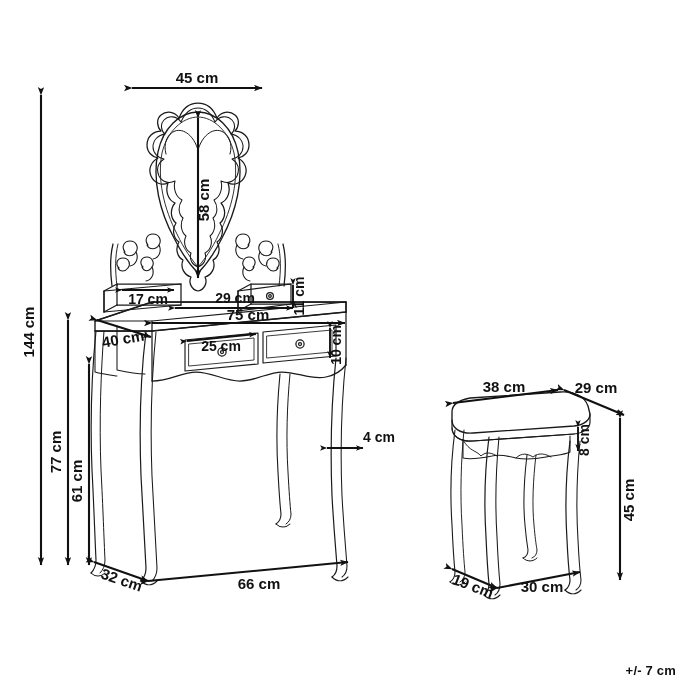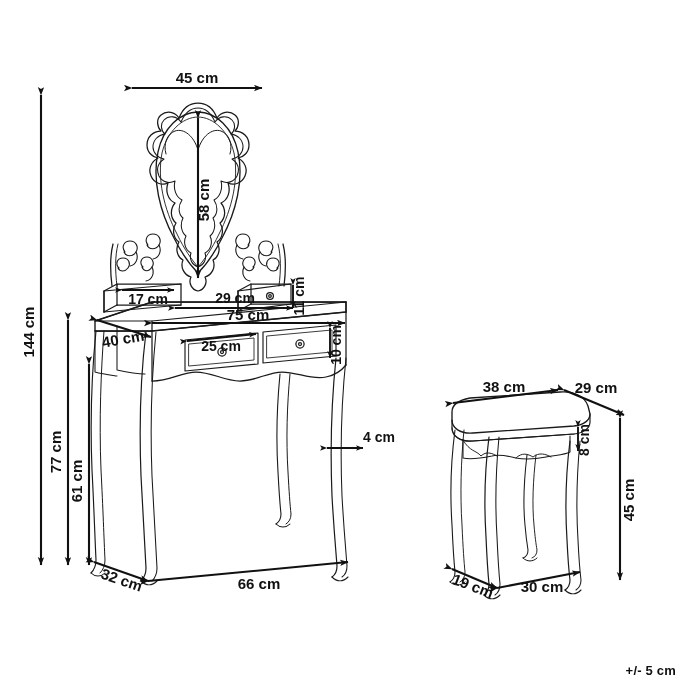--- a/index.html
+++ b/index.html
@@ -360,15 +360,15 @@
 
     <text class="dimlabel" x="634" y="500" font-size="15" text-anchor="middle" transform="rotate(-90 634 500)">45 cm</text>
 
     <text class="dimlabel" x="471" y="591" font-size="15" text-anchor="middle" transform="rotate(21 471 591)">19 cm</text>
 
     <text class="dimlabel" x="542" y="592" font-size="15" text-anchor="middle">30 cm</text>
   </g>
 
 </svg>
 
-<div class="tol">+/- 5 cm</div>
+<div class="tol">+/- 7 cm</div>
 
 </div>
 
 </body></html>

